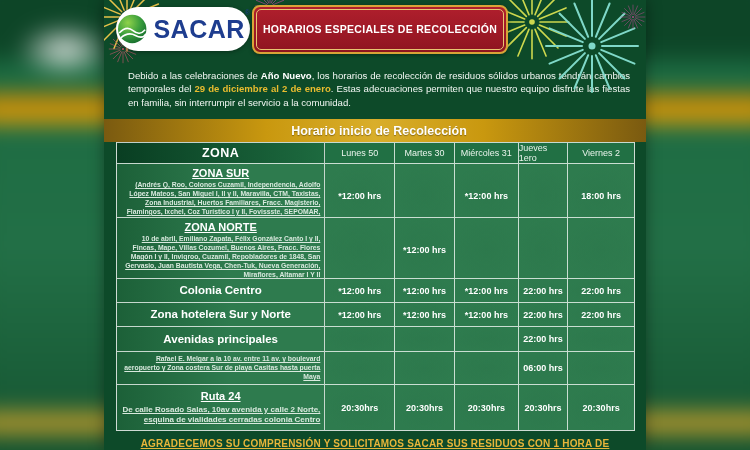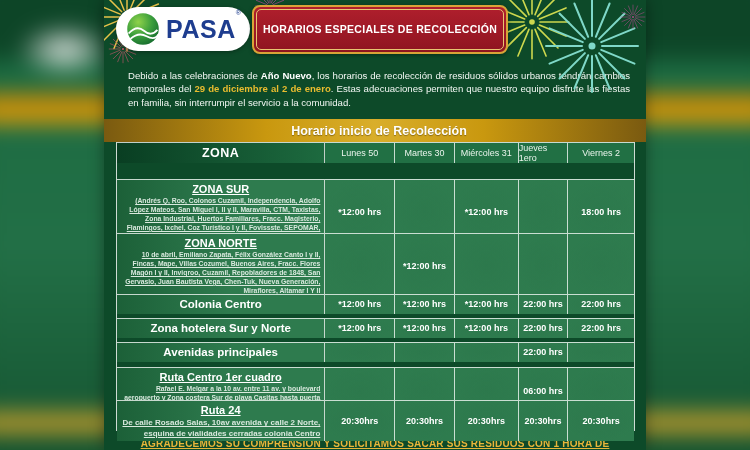--- a/index.html
+++ b/index.html
@@ -35,21 +35,21 @@
   .gold-bar{margin-top:4px;height:23px;background:linear-gradient(90deg,#7a5a10,#c9980f 30%,#d9ae2b 50%,#c9980f 70%,#7a5a10);display:flex;align-items:center;justify-content:center;}
   .gold-bar span{color:#fff;font-weight:700;font-size:12.5px;text-shadow:0 1px 1px rgba(0,0,0,.35);margin-left:8px;}
 
   .table{margin:0 11px 0 12px;border:1px solid rgba(255,255,255,.8);border-top:none;}
   .trow{display:grid;grid-template-columns:40.3% 13.5% 11.6% 12.3% 9.6% 12.7%;}
   .trow > div{border-right:1px solid rgba(255,255,255,.75);border-top:1px solid rgba(255,255,255,.75);display:flex;align-items:center;justify-content:center;position:relative;}
   .trow > div:last-child{border-right:none;}
   .thead{height:21px;}
   .thead .zcell{background:linear-gradient(90deg,#093e22,#1d6a3f);color:#fff;font-weight:800;font-size:12.5px;letter-spacing:.5px;}
   .thead .dcell{background:#217044;color:#eaf4ec;font-size:9px;font-weight:400;}
-  .body-cell{background:radial-gradient(ellipse at center,#27714637 0%,rgba(0,0,0,0) 75%),#2e7b4e;color:#fff;font-size:9px;font-weight:600;margin-top:16px;}
+  .body-cell{background:radial-gradient(ellipse at center,#27714637 0%,rgba(0,0,0,0) 75%),#2e7b4e;color:#fff;font-size:9px;font-weight:600;}
   .name-cell{background:linear-gradient(90deg,#1c6038,#2e7b4e 55%);flex-direction:column;padding:2px 4px;box-sizing:border-box;}
   .rname{color:#fff;font-weight:800;font-size:11px;text-align:center;line-height:1.3;}
   .rname.u{text-decoration:underline;}
   .rdetail{color:#d9e9de;font-size:6.8px;line-height:1.3;text-align:right;width:100%;margin-top:1px;text-decoration:underline;}
 
   .footer{padding:6px 4px 0;text-align:center;}
   .f1{color:#e7b53a;font-weight:700;font-size:10px;line-height:1.35;text-decoration:underline;letter-spacing:.2px;}
 </style>
 </head>
 <body>
@@ -110,21 +110,21 @@
               <stop offset="0%" stop-color="#8fd24a"></stop>
                 <stop offset="55%" stop-color="#3a9e3c"></stop>
                 <stop offset="100%" stop-color="#146a2e"></stop>
             </radialGradient>
           </defs>
           <circle cx="20" cy="20" r="17.5" fill="url(#gsph)"></circle>
           <path d="M4 25 Q 13 15, 21 22 T 36 21" stroke="#fff" stroke-width="2" fill="none"></path>
           <path d="M6 31 Q 15 23, 24 28 T 37 26" stroke="#fff" stroke-width="2" fill="none"></path>
         </svg>
         <div>
-          <span class="logo-text">PASA</span><span class="logo-reg">®</span>
+          <span class="logo-text">SACAR</span><span class="logo-reg">®</span>
         </div>
       </div>
 
       <div class="banner">
         <span class="b1">HORARIOS ESPECIALES DE RECOLECCIÓN</span>
       </div>
     </div>
 
     <p class="intro"><span>Debido a las celebraciones de </span><b>Año Nuevo</b><span>, los horarios de recolección de residuos sólidos urbanos tendrán cambios temporales del </span><span class="gold">29 de diciembre al 2 de enero</span><span>. Estas adecuaciones permiten que nuestro equipo disfrute las fiestas en familia, sin interrumpir el servicio a la comunidad.</span></p>
 
@@ -194,21 +194,20 @@
         </div>
         <div class="body-cell"></div>
         <div class="body-cell"></div>
         <div class="body-cell"></div>
         <div class="body-cell">22:00 hrs</div>
         <div class="body-cell"></div>
       </div>
 
       <div class="trow" style="height:33px">
         <div class="body-cell name-cell">
-          <span class="rname u">Ruta Centro 1er cuadro</span>
           <span class="rdetail">Rafael E. Melgar a la 10 av. entre 11 av. y boulevard aeropuerto y Zona costera Sur de playa Casitas hasta puerta Maya</span>
         </div>
         <div class="body-cell"></div>
         <div class="body-cell"></div>
         <div class="body-cell"></div>
         <div class="body-cell">06:00 hrs</div>
         <div class="body-cell"></div>
       </div>
 
       <div class="trow" style="height:46px">

